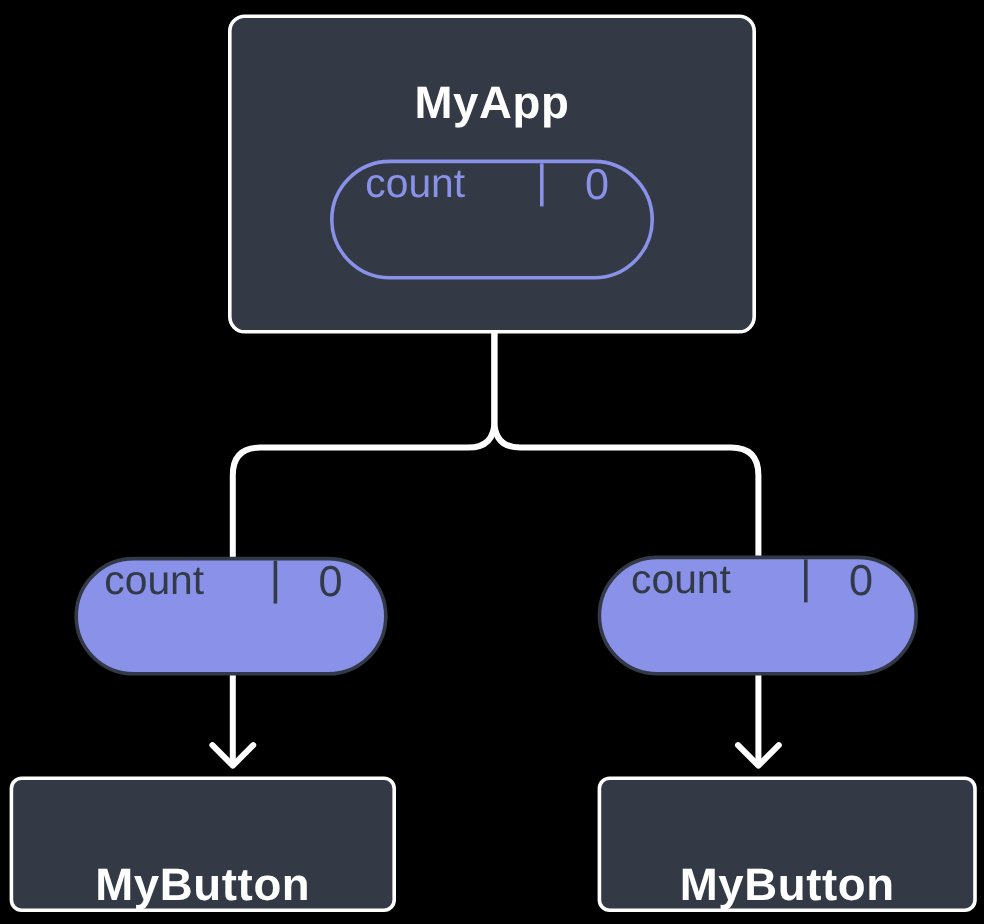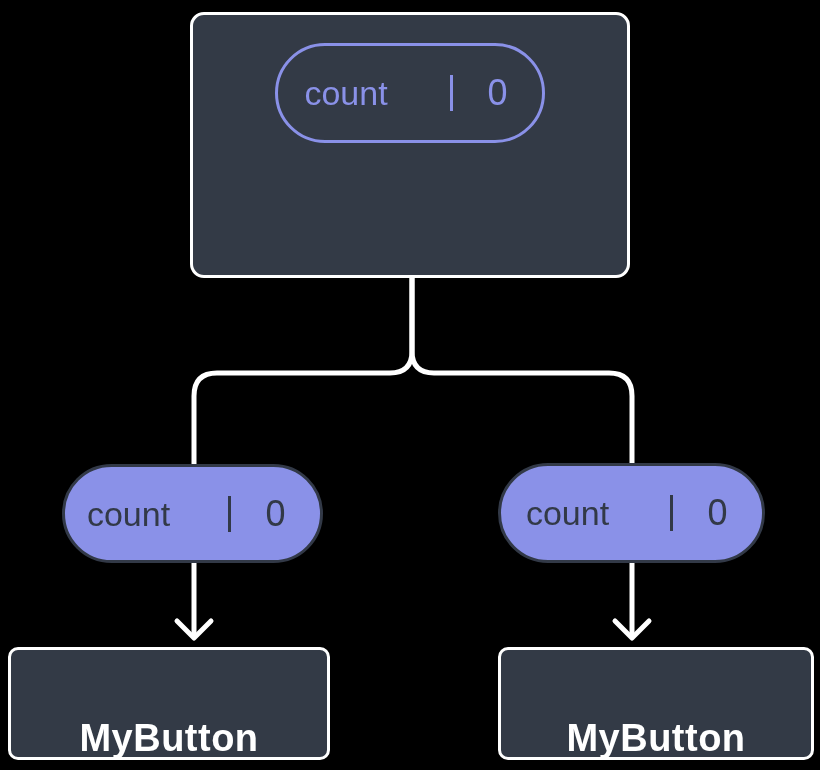--- a/index.html
+++ b/index.html
@@ -49,21 +49,21 @@
   .card.parent { left: 190px; top: 12px; width: 440px; height: 266px; border-radius: 14px; }
   .card.parent .card-title { margin-top: 52px; }
   .card.parent .pill { margin-top: 28px; }
 
   .card.child { border-radius: 10px; justify-content: flex-end; }
   .card.child-left  { left: 8px;   top: 647px; width: 322px; height: 113px; }
   .card.child-right { left: 498px; top: 647px; width: 316px; height: 113px; }
 
   .pill {
     display: flex;
-    align-items: center;
+    align-items: flex-start;
     border-radius: 52px;
     overflow: hidden;
     gap: 36px;
   }
   .pill-label, .pill-value {
     display: flex;
     align-items: center;
     justify-content: center;
     line-height: 1;
   }
@@ -97,20 +97,21 @@
   <svg class="wires" viewBox="0 0 820 770" aria-hidden="true">
     <path d="M412,278 L412,351 Q412,373 390,373 L217,373 Q194,373 194,396 L194,464"></path>
     <path d="M412,278 L412,351 Q412,373 434,373 L609,373 Q632,373 632,396 L632,464"></path>
     <path d="M194,563 L194,634"></path>
     <path d="M177,621 L194,638 L211,621"></path>
     <path d="M632,563 L632,634"></path>
     <path d="M615,621 L632,638 L649,621"></path>
   </svg>
 
   <div class="card parent">
+    <div class="card-title">MyApp</div>
     <div class="pill outline">
       <span class="pill-label">count</span>
       <span class="pill-value">0</span>
     </div>
   </div>
 
   <div class="pill solid pill-left">
     <span class="pill-label">count</span>
     <span class="pill-value">0</span>
   </div>

